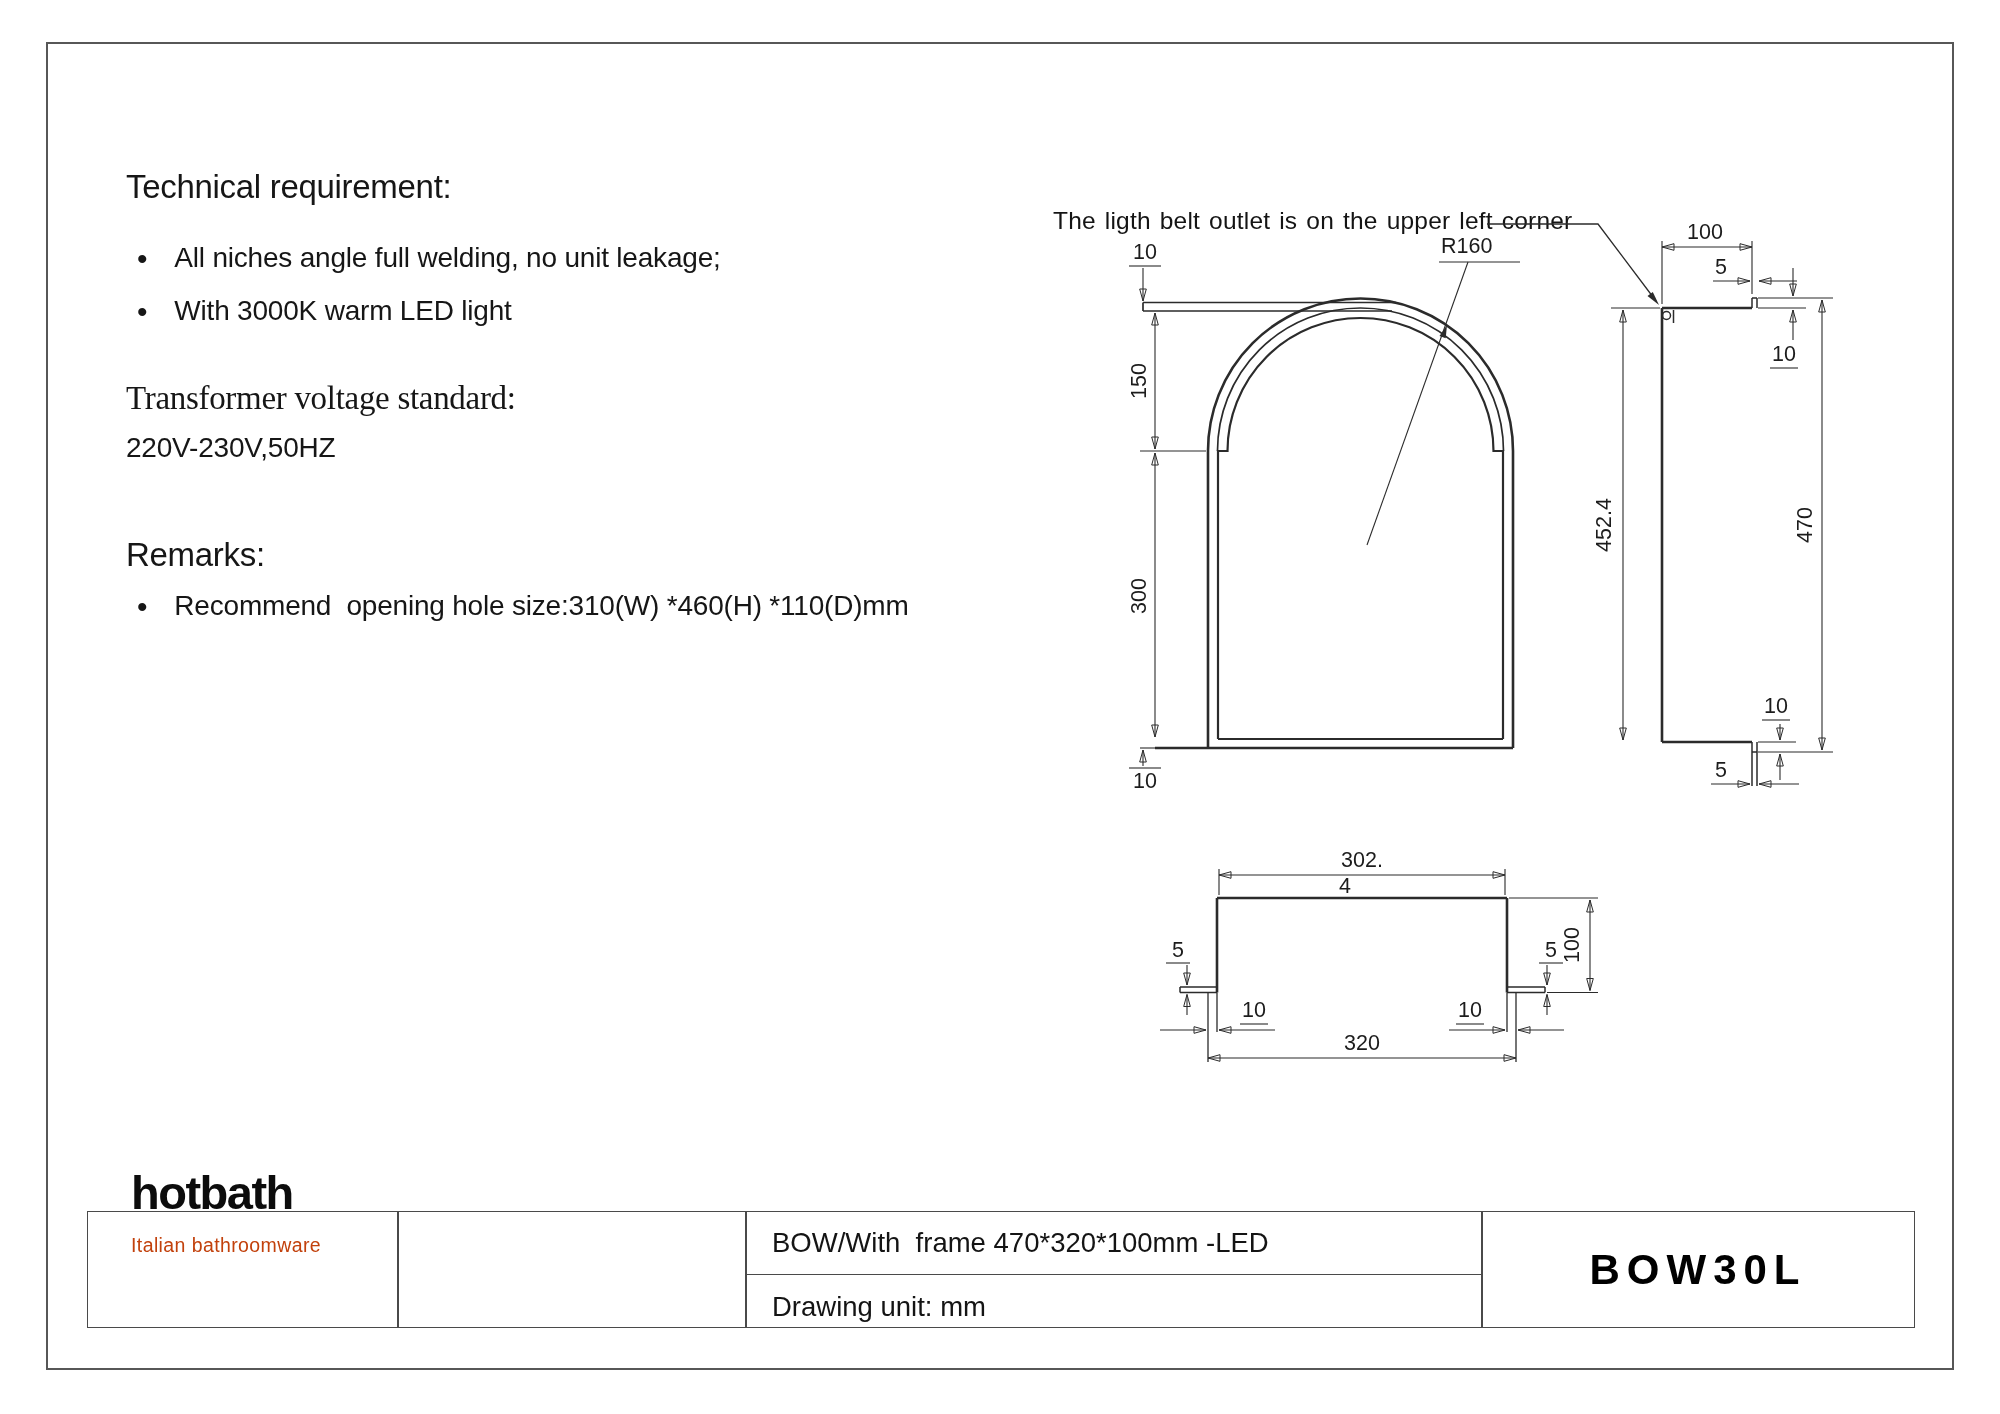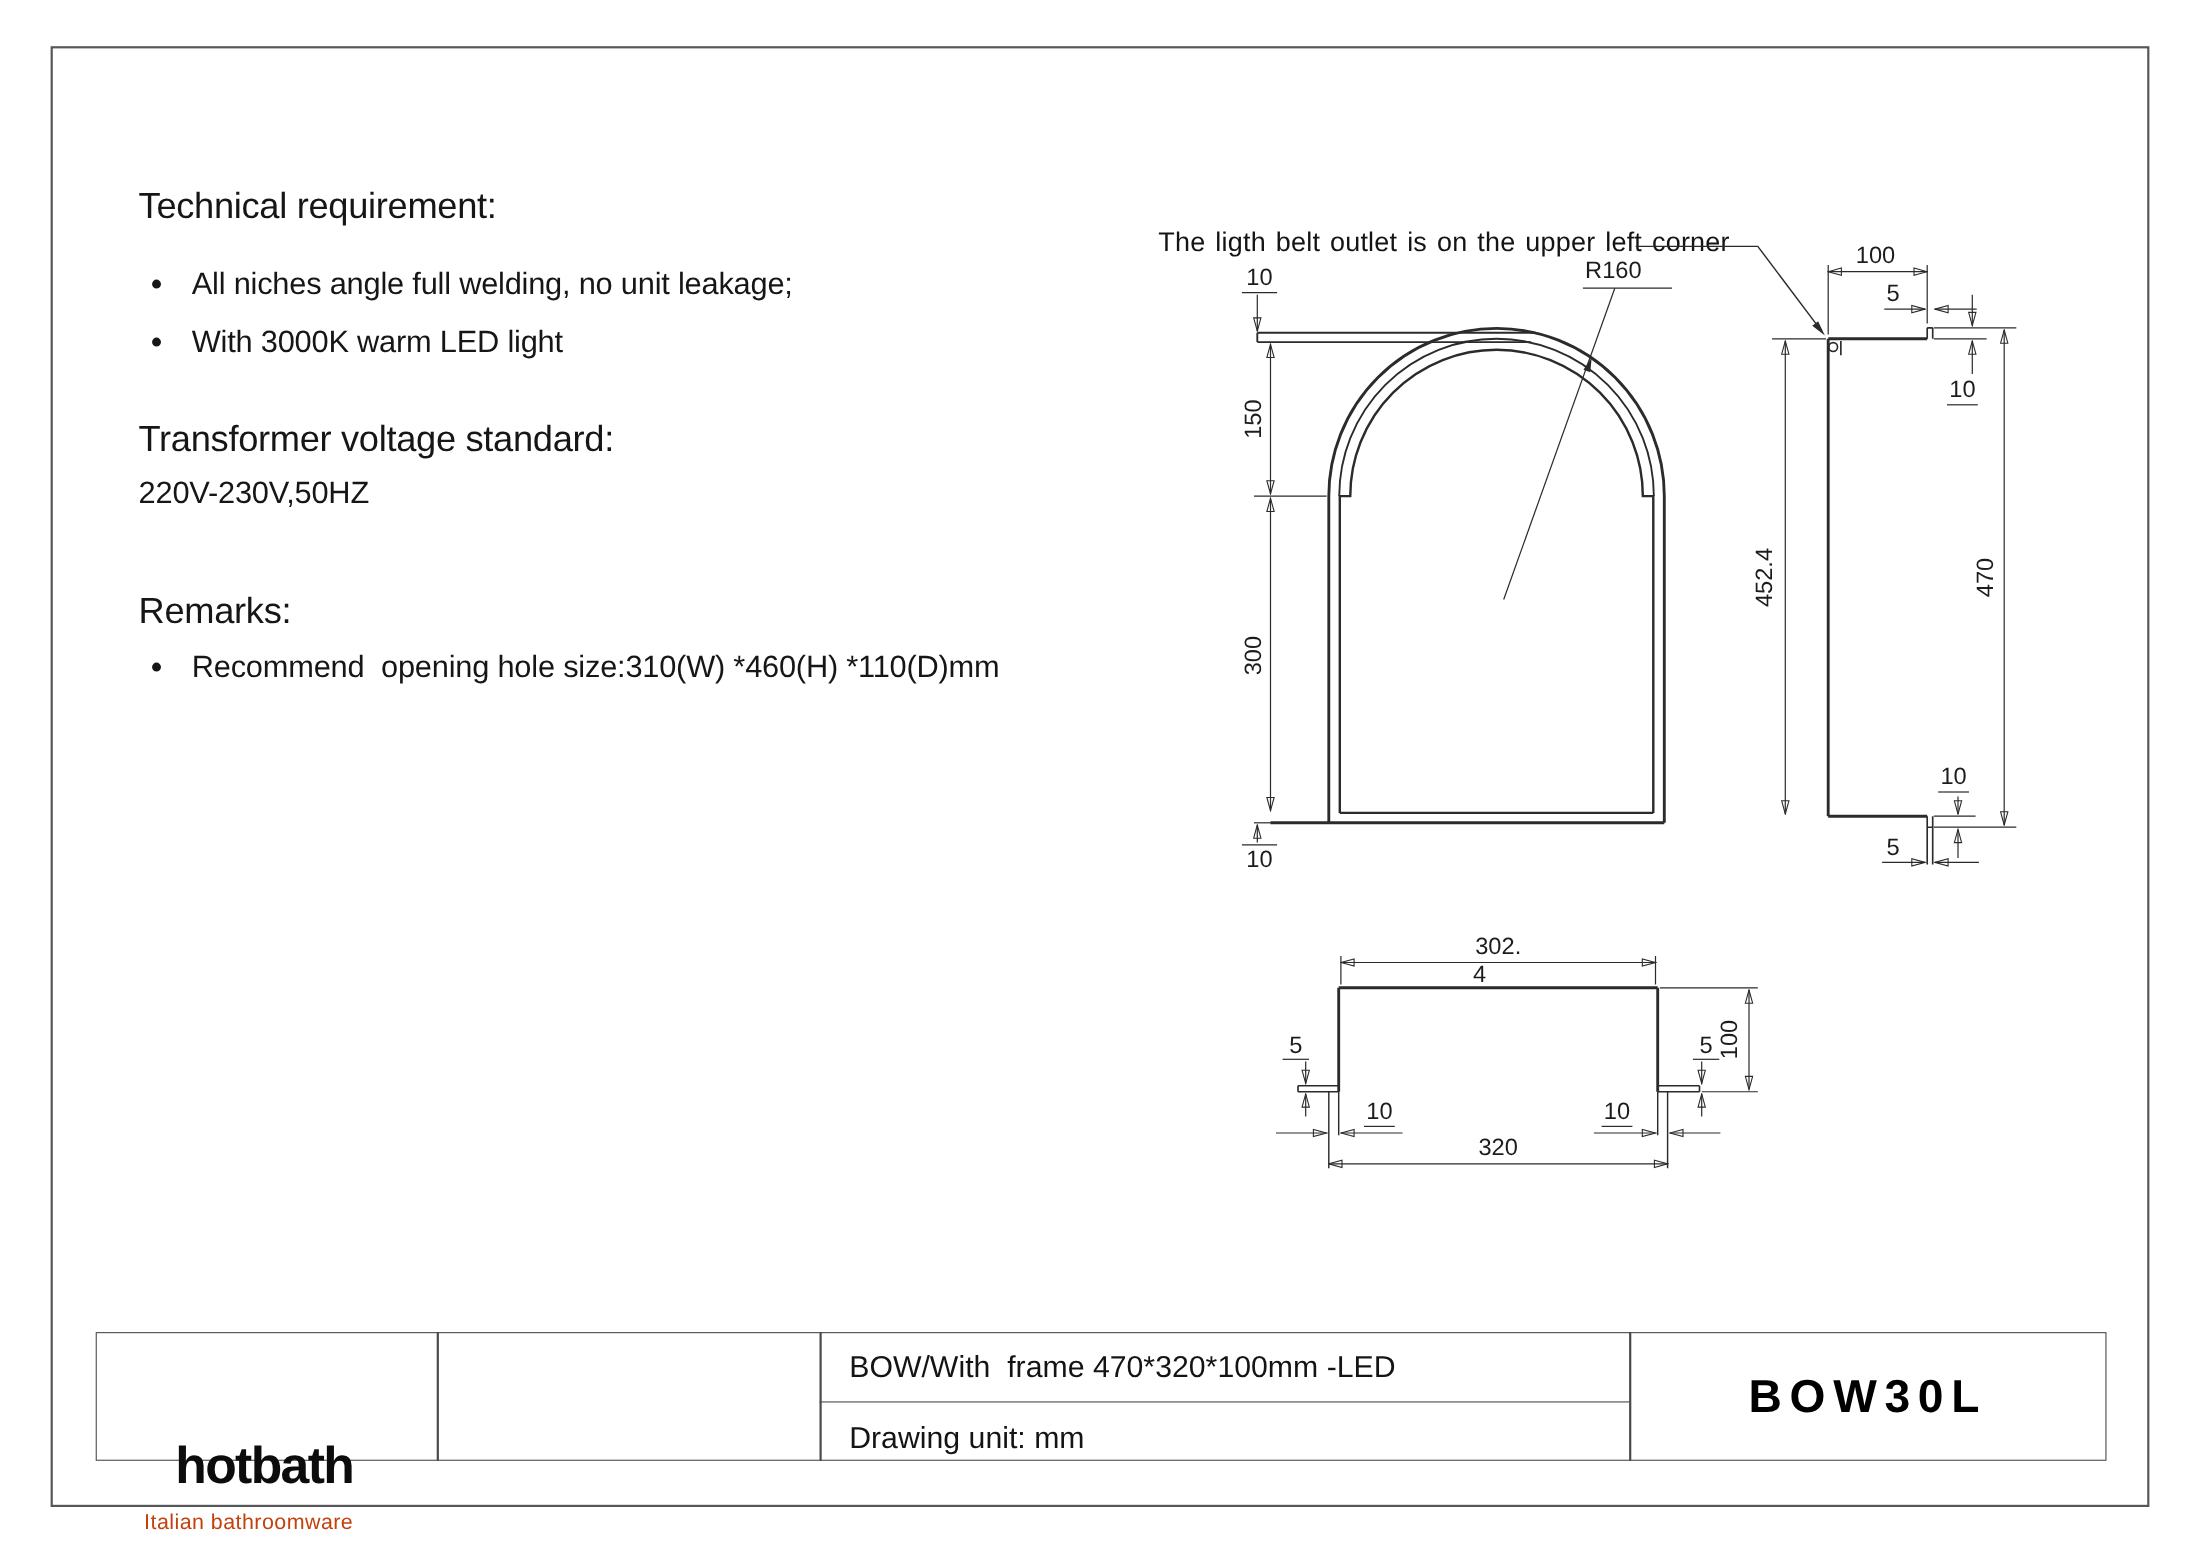--- a/index.html
+++ b/index.html
@@ -28,21 +28,21 @@
   .t17{stroke-width:1.7px;}
   .t15{stroke-width:1.5px;}
   .t13{stroke-width:1.3px;}
   .th{stroke-width:1.1px;}
   svg.draw text{fill:#1c1c1c;font-family:"Liberation Sans",sans-serif;font-size:21.5px;stroke:none;}
   
   .tb-box{position:absolute;left:87px;top:1211px;width:1828px;height:117px;
     border:1.6px solid #4a4a4a;box-sizing:border-box;background:#fff;}
   .tb-vline{position:absolute;top:1211px;width:1.6px;height:117px;background:#4a4a4a;}
   .tb-hline{position:absolute;left:745px;top:1274px;width:736px;height:1.4px;background:#4a4a4a;}
-  .brand-wrap{position:absolute;left:131px;top:1308px;line-height:1;text-align:right;}
+  .brand-wrap{position:absolute;left:131px;top:1169px;line-height:1;}
   .brand{font-size:47px;font-weight:bold;letter-spacing:-1.5px;color:#0c0c0c;}
   .tagline{font-size:19.5px;letter-spacing:0.4px;color:#c2410c;margin-top:20px;}
   .tb-row{position:absolute;display:flex;align-items:center;font-size:27.5px;color:#141414;}
   .tb-row1{left:772px;top:1213px;height:60px;}
   .tb-row2{left:772px;top:1276px;height:62px;}
   .model-cell{position:absolute;left:1481px;top:1211px;width:434px;height:117px;
     display:flex;align-items:center;justify-content:center;
     font-size:42px;font-weight:bold;letter-spacing:7px;color:#000;}
 </style>
 </head>
@@ -51,21 +51,21 @@
 <div class="page">
   <div class="sheet-border"></div>
 
   <div class="note h1" style="left:126px;top:168px;">Technical requirement:</div>
   <div class="note body bullet-row" style="left:137px;top:242px;">
     <span>All niches angle full welding, no unit leakage;</span>
   </div>
   <div class="note body bullet-row" style="left:137px;top:295px;">
     <span>With 3000K warm LED light</span>
   </div>
-  <div class="note h1" style="left:126px;top:380px;">Transformer voltage standard:</div>
+  <div class="note h1" style="left:126px;top:380px;font-family:Liberation Serif, serif;">Transformer voltage standard:</div>
   <div class="note body" style="left:126px;top:432px;">220V-230V,50HZ</div>
   <div class="note h1" style="left:126px;top:536px;">Remarks:</div>
   <div class="note body bullet-row" style="left:137px;top:590px;">
     <span class="pre">Recommend  opening hole size:310(W) *460(H) *110(D)mm</span>
   </div>
 
   <div class="annotation" style="left:1053px;top:164px;margin-top:43px;">The ligth belt outlet is on the upper left corner</div>
 
   <svg class="draw" width="960" height="980" viewBox="1040 120 960 980">
     <defs>

